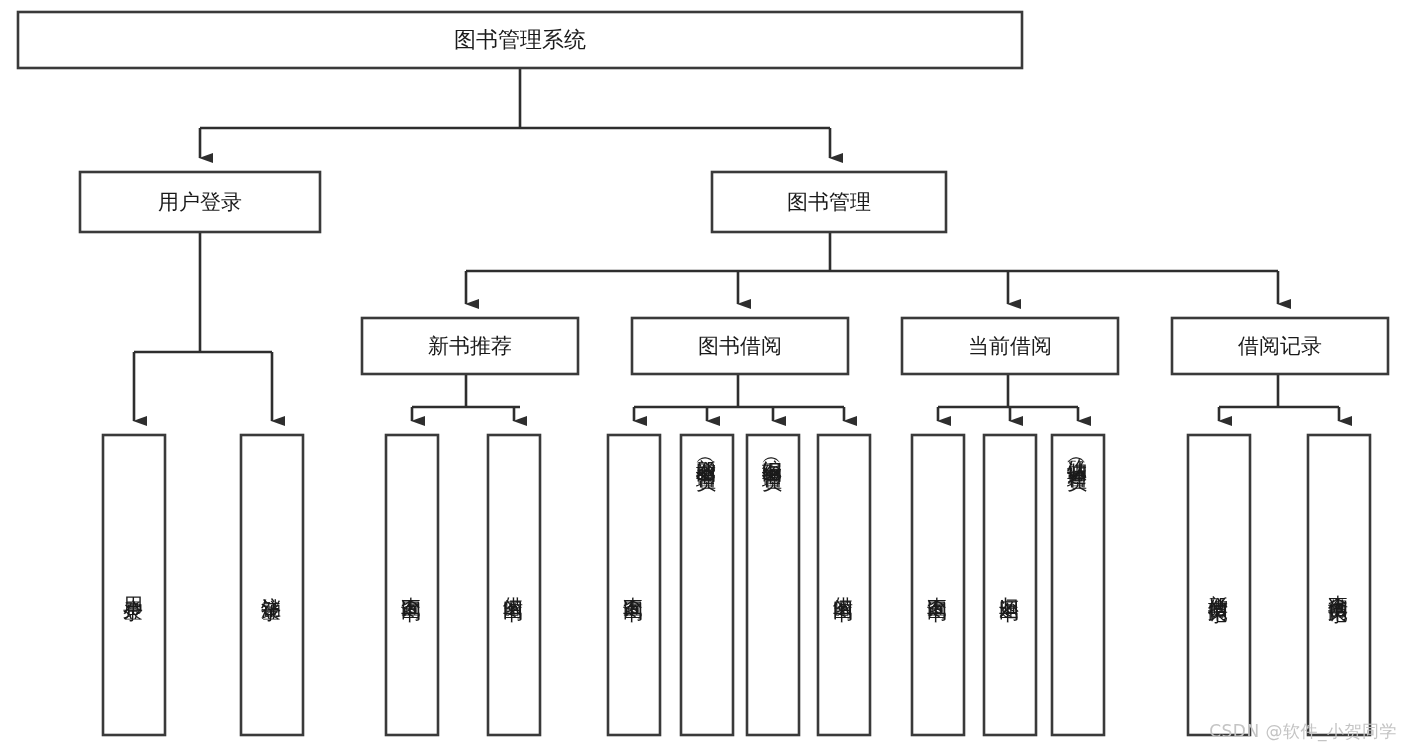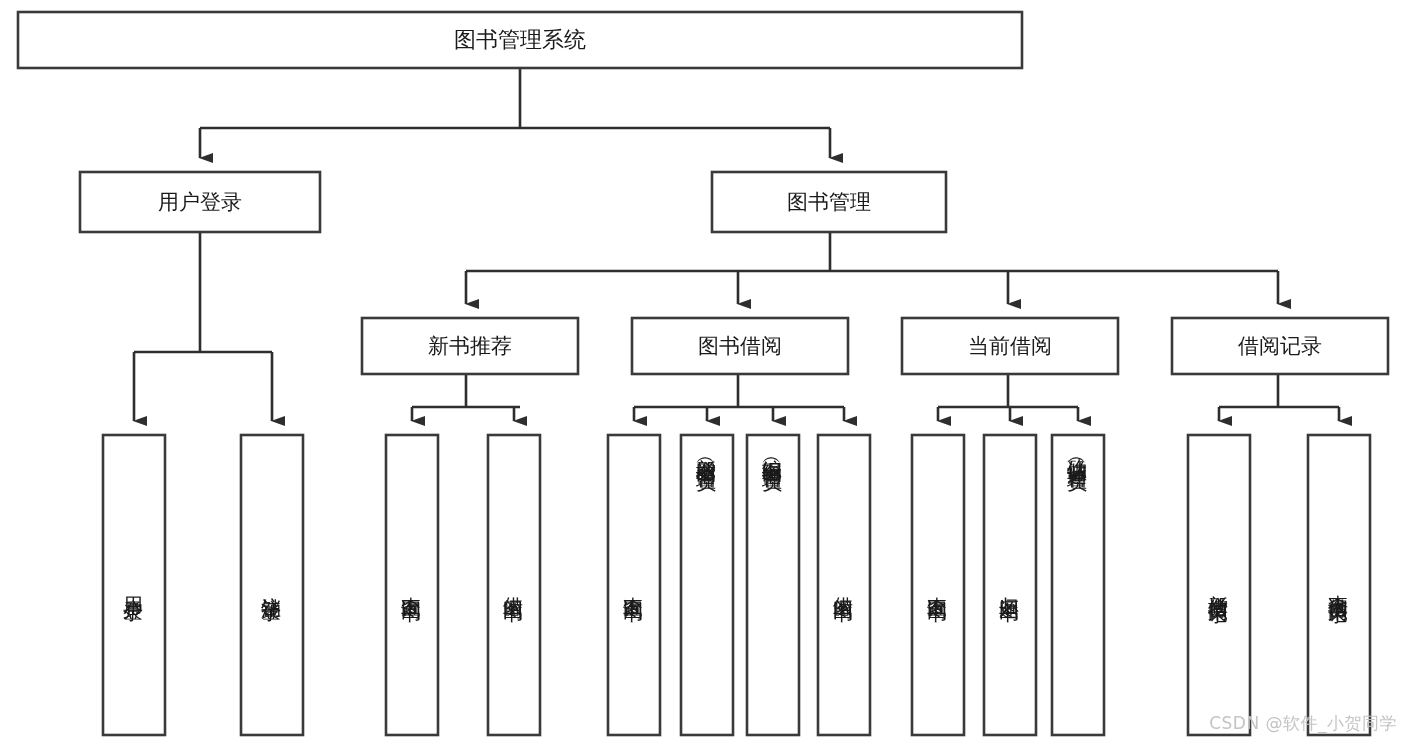--- a/index.html
+++ b/index.html
@@ -61,21 +61,21 @@
     stroke-width: 2.6;
     fill: none;
   }
   .arrow-head {
     fill: #2e2e2e;
     stroke: none;
   }
   #watermark {
     position: absolute;
     right: 8px;
-    bottom: 12px;
+    bottom: 4px;
     font-family: "DejaVu Sans", "Liberation Sans", sans-serif;
     font-size: 17px;
     color: #c4c4c4;
     white-space: nowrap;
     letter-spacing: 0.5px;
     margin-top: 32px;
   }
 </style>
 </head>
 <body>

